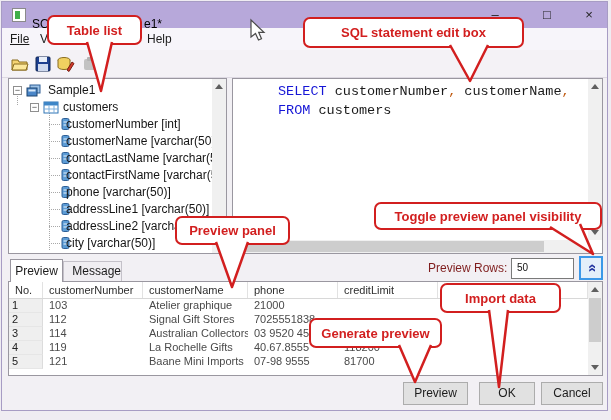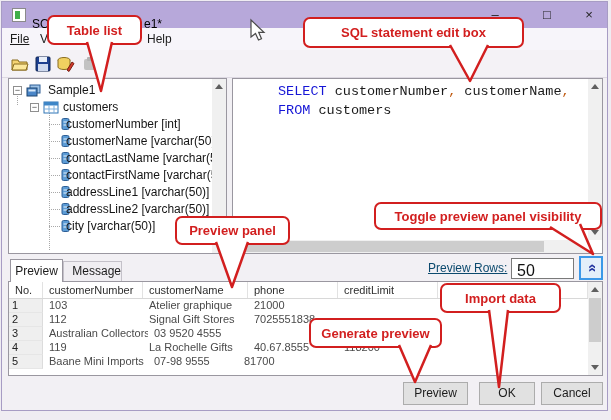--- a/index.html
+++ b/index.html
@@ -65,23 +65,23 @@
   .vline1 { position:absolute; left:8px;  top:14px; height:12px; border-left:1px dotted #a8a8a8; }
   .vline2 { position:absolute; left:40px; top:31px; height:140px; border-left:1px dotted #a8a8a8; }
 
   
   .sqltext { position:absolute; left:5px; top:3px; right:16px;
              font-family:"Liberation Mono", monospace; font-size:13.5px; line-height:19px;
              color:#1a1a1a; white-space:pre;margin-left:40px; }
   .tok-kw { color:var(--kw); } .tok-punct { color:var(--punct); }
 
   
-  .pr-label { position:absolute; left:426px; top:259px; font-size:12px; color:#0c4a6e;text-decoration:underline; }
+  .pr-label { position:absolute; left:426px; top:259px; font-size:12px; color:#7f1d1d; }
   .pr-input { position:absolute; left:509px; top:256px; width:63px; height:21px;
-              background:#fff; border:1px solid #7a7a7a; font-size:16px; color:#111;
+              background:#fff; border:1px solid #7a7a7a; font-size:10px; color:#111;
               padding:3px 0 0 5px; }
   .pr-toggle { position:absolute; left:577px; top:254px; width:24px; height:24px;
                background:#e3effa; border:2px solid var(--accent); text-align:center; }
   .pr-toggle .chev { display:inline-block; transform:rotate(-90deg); font-weight:bold;
                      font-size:15px; color:#20329e; line-height:20px; }
 
   
   .tab { position:absolute; font-size:12px; color:#1c1c1c; text-align:center; }
   .tab-active { left:8px; top:257px; width:53px; height:23px; line-height:22px;
                 background:#fff; border:1px solid #9a97a0; border-bottom:none; z-index:5; }
@@ -238,20 +238,29 @@
                 </svg></span>
               <span class="lbl">contactFirstName [varchar(50)]</span>
             </div>
             <div class="trow r-fld">
               <span class="stub"></span>
               <span class="ticon"><svg width="9" height="12" viewBox="0 0 9 12">
                   <rect x="1" y="0.5" width="7" height="11" rx="1.5" fill="#5b9bd5" stroke="#2e5f96"></rect>
                   <line x1="2.5" y1="4" x2="6.5" y2="4" stroke="#eaf2fb"></line>
                   <line x1="2.5" y1="7" x2="6.5" y2="7" stroke="#eaf2fb"></line>
                 </svg></span>
+              <span class="lbl">phone [varchar(50)]</span>
+            </div>
+            <div class="trow r-fld">
+              <span class="stub"></span>
+              <span class="ticon"><svg width="9" height="12" viewBox="0 0 9 12">
+                  <rect x="1" y="0.5" width="7" height="11" rx="1.5" fill="#5b9bd5" stroke="#2e5f96"></rect>
+                  <line x1="2.5" y1="4" x2="6.5" y2="4" stroke="#eaf2fb"></line>
+                  <line x1="2.5" y1="7" x2="6.5" y2="7" stroke="#eaf2fb"></line>
+                </svg></span>
               <span class="lbl">addressLine1 [varchar(50)]</span>
             </div>
             <div class="trow r-fld">
               <span class="stub"></span>
               <span class="ticon"><svg width="9" height="12" viewBox="0 0 9 12">
                   <rect x="1" y="0.5" width="7" height="11" rx="1.5" fill="#5b9bd5" stroke="#2e5f96"></rect>
                   <line x1="2.5" y1="4" x2="6.5" y2="4" stroke="#eaf2fb"></line>
                   <line x1="2.5" y1="7" x2="6.5" y2="7" stroke="#eaf2fb"></line>
                 </svg></span>
               <span class="lbl">addressLine2 [varchar(50)]</span>
@@ -311,33 +320,35 @@
           </div>
           <div class="trw">
             <div class="c w0 num">2</div>
             <div class="c w1">112</div>
             <div class="c w2">Signal Gift Stores</div>
             <div class="c w3">7025551838</div>
             <div class="c w4"></div>
           </div>
           <div class="trw">
             <div class="c w0 num">3</div>
+            <div class="c w1">114</div>
             <div class="c w2">Australian Collectors, Co.</div>
             <div class="c w3">03 9520 4555</div>
             <div class="c w4"></div>
           </div>
           <div class="trw">
             <div class="c w0 num">4</div>
             <div class="c w1">119</div>
             <div class="c w2">La Rochelle Gifts</div>
             <div class="c w3">40.67.8555</div>
             <div class="c w4">118200</div>
           </div>
           <div class="trw">
             <div class="c w0 num">5</div>
+            <div class="c w1">121</div>
             <div class="c w2">Baane Mini Imports</div>
             <div class="c w3">07-98 9555</div>
             <div class="c w4">81700</div>
           </div>
         </div>
       <div class="vscroll">
         <span class="sar up"></span>
         <span class="sar down"></span>
         <span class="vthumb" style="top:16px; height:44px;"></span>
       </div>

